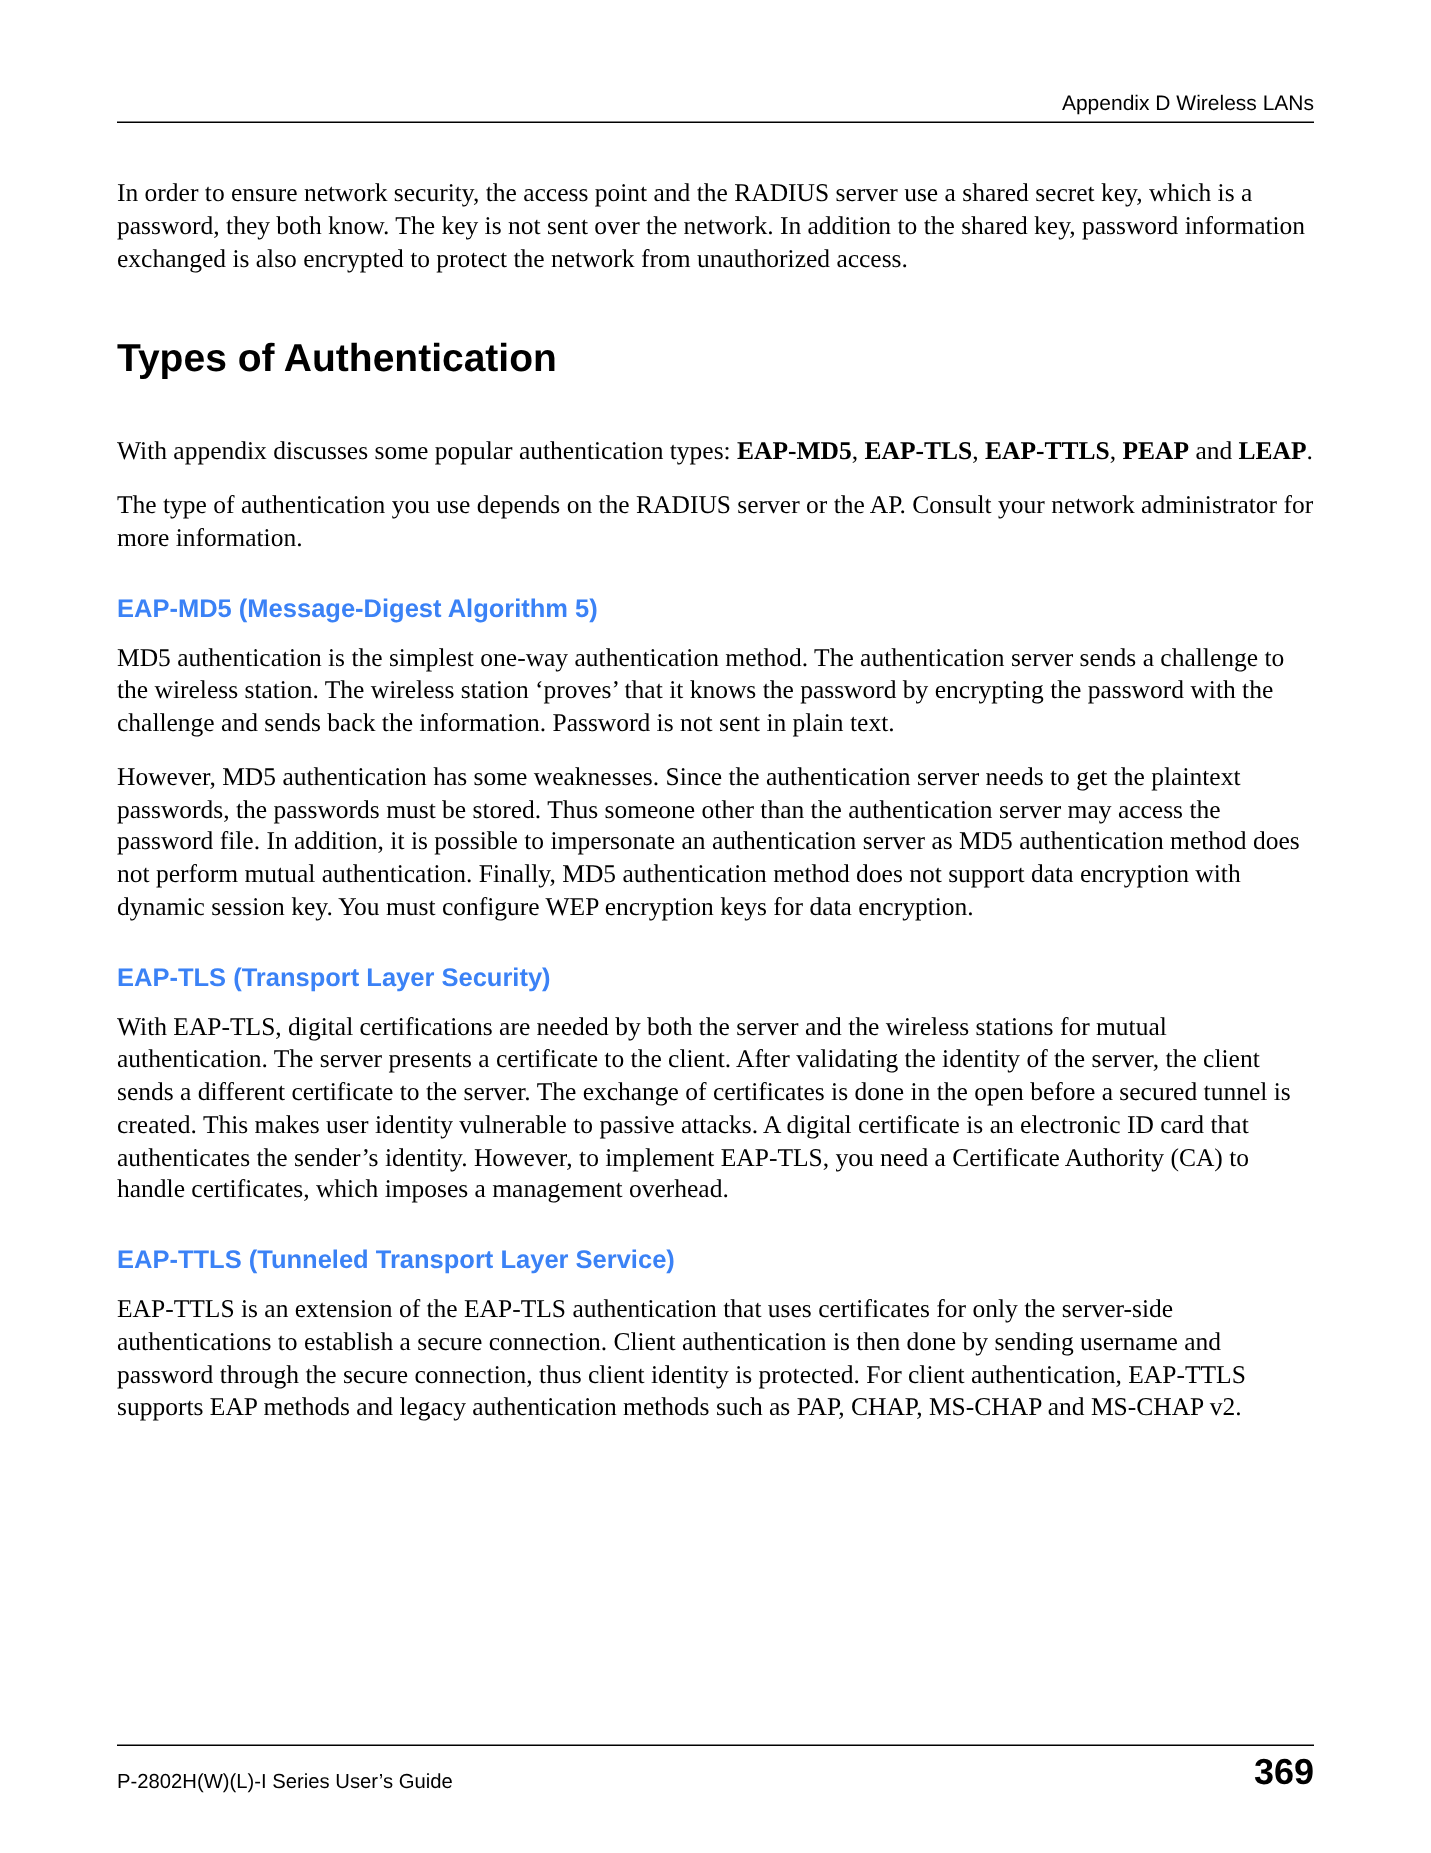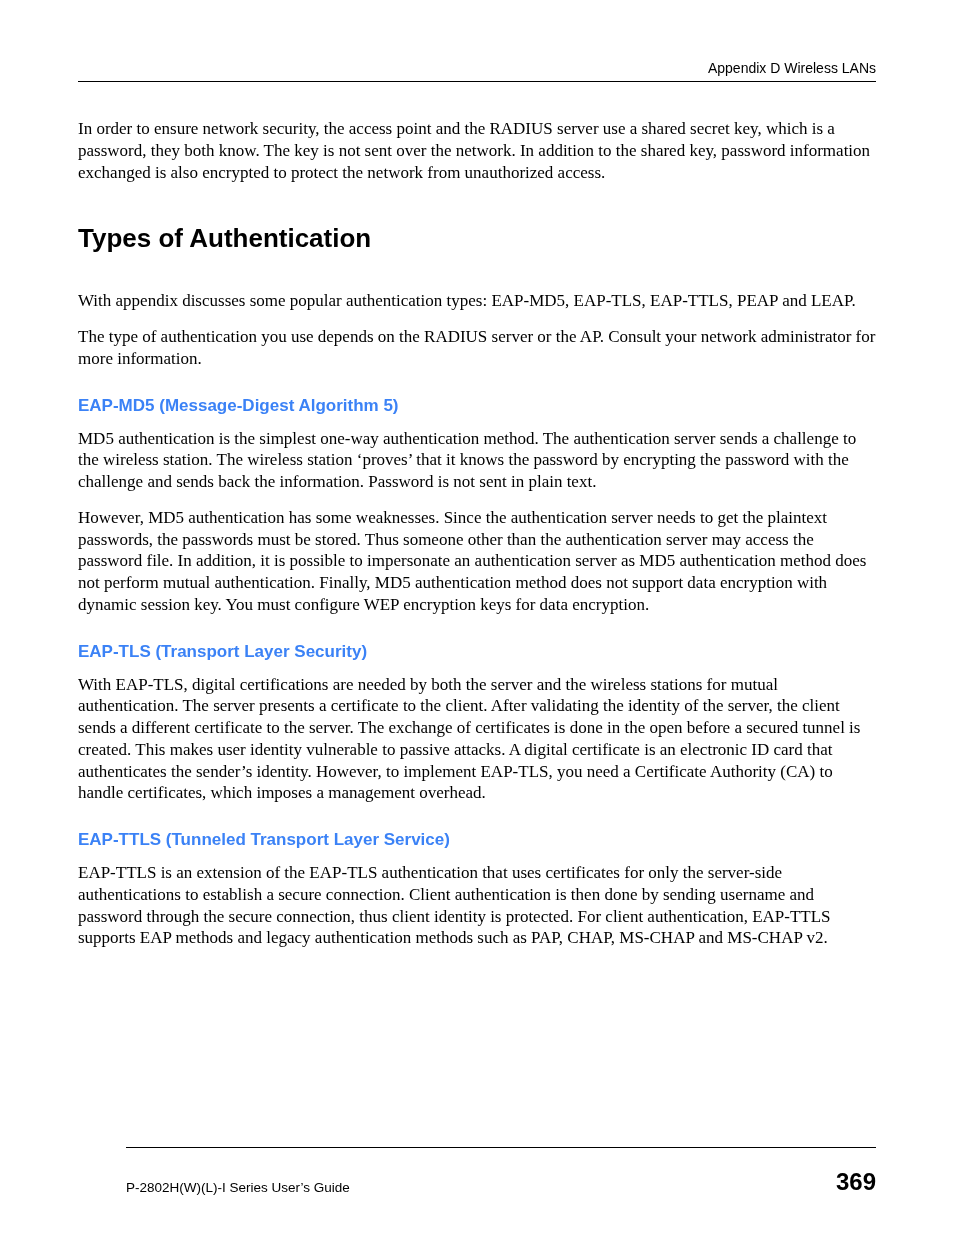--- a/index.html
+++ b/index.html
@@ -45,33 +45,32 @@
       margin: 40px 0 36px 0;
       color: #000;
     }
     .h2 {
       font-family: Arial, Helvetica, sans-serif;
       font-weight: bold;
       font-size: 17px;
       margin: 26px 0 12px 0;
       color: #3b82f6;
     }
-    .bold { font-weight: normal; }
+    .bold { font-weight: bold; }
     .footer {
       position: absolute;
       bottom: 40px;
       left: 78px;
       right: 78px;
       border-top: 1.5px solid #000;
-      padding-top: 22px;
+      padding-top: 6px;
       display: flex;
       justify-content: space-between;
       align-items: flex-start;
       font-family: Arial, Helvetica, sans-serif;
-      margin-left: 48px;
     }
     .footer-left {
       font-size: 13.5px;
       padding-top: 10px;
     }
     .footer-right {
       font-size: 24px;
       font-weight: bold;
       line-height: 1;
     }

